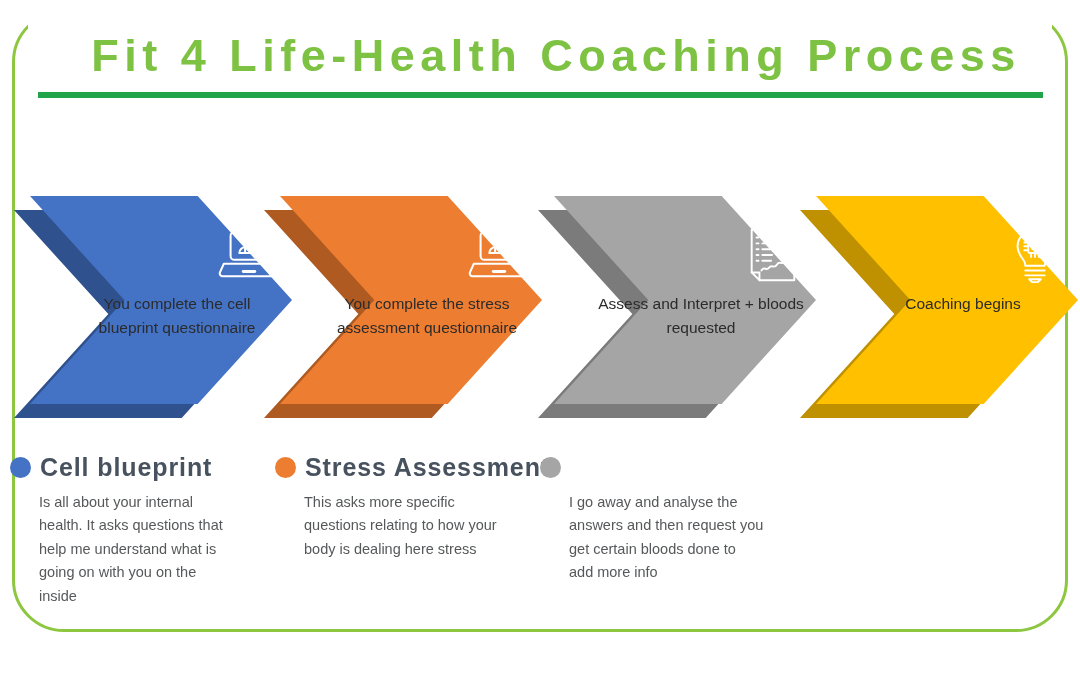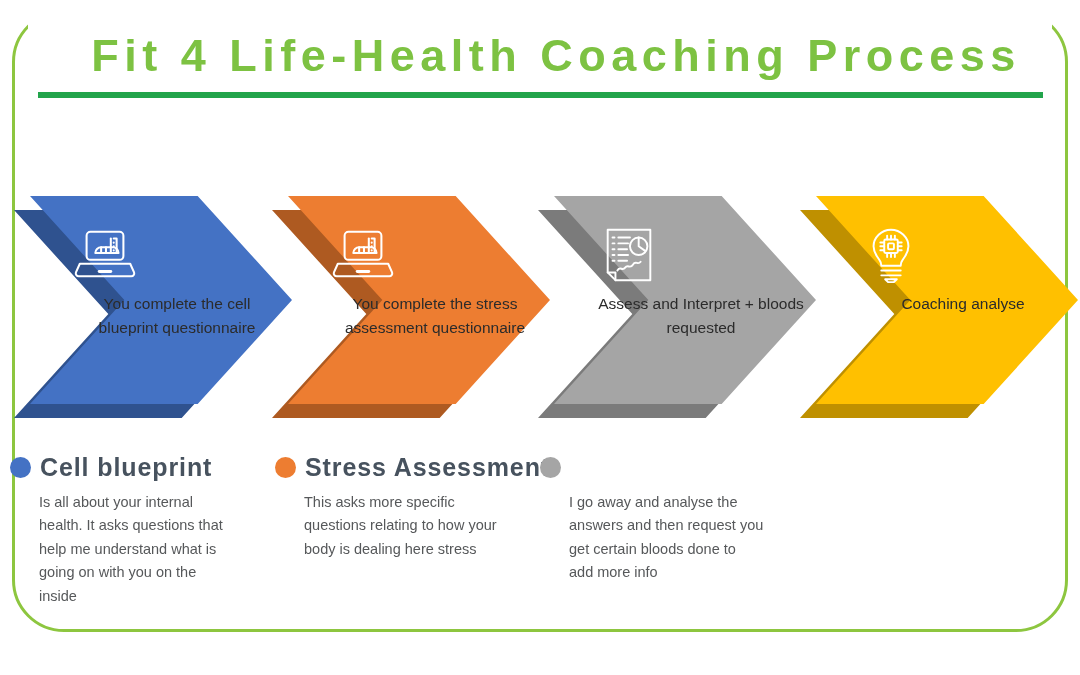--- a/index.html
+++ b/index.html
@@ -80,21 +80,21 @@
   }
   .chev-shadow { transform: translate(0px, 14px); }
   .chev-face   { transform: translate(16px, 0px); }
 
   .chev-content {
     position: absolute;
     left: 16px; top: 0;
     width: 262px; height: 208px;
     display: flex;
     flex-direction: column;
-    align-items: flex-start;
+    align-items: flex-end;
     justify-content: flex-start;
     padding-top: 30px;
     padding-left: 44px;
     padding-right: 12px;
   }
   .chev-icon { width: 62px; height: 58px; margin-bottom: 8px; }
   .chev-icon svg { width: 100%; height: 100%; display: block; }
   .chev-text {
     font-size: 15.5px;
     line-height: 1.58;
@@ -168,21 +168,21 @@
             <path d="M41 12h3v15" stroke-linejoin="round"></path>
             <line x1="41" y1="16" x2="41" y2="16.4"></line>
             <line x1="41" y1="20" x2="41" y2="20.4"></line>
             <line x1="41" y1="24" x2="41" y2="24.4"></line>
           </svg>
         </div>
         <div class="chev-text">You complete the cell blueprint questionnaire</div>
       </div>
     </div>
 
-    <div class="chev" style="left:272px;">
+    <div class="chev" style="left:264px;">
       <div class="chev-shadow" style="background:#AE5A21;"></div>
       <div class="chev-face" style="background:#ED7D31;"></div>
       <div class="chev-content">
         <div class="chev-icon">
           <svg viewBox="0 0 64 58" fill="none" stroke="#ffffff" stroke-width="2.1" stroke-linecap="round" stroke-linejoin="round">
             <rect x="13" y="5" width="38" height="29" rx="4"></rect>
             <path d="M6 38h52l4 9a3 3 0 0 1-3 4H5a3 3 0 0 1-3-4z"></path>
             <line x1="26" y1="46" x2="38" y2="46" stroke-width="3"></line>
             <path d="M22 27a6 6 0 0 1 6-6h12a6 6 0 0 1 6 6z"></path>
             <line x1="28" y1="21" x2="28" y2="27"></line>
@@ -244,21 +244,21 @@
             <line x1="32" y1="27" x2="32" y2="31"></line>
             <line x1="36" y1="27" x2="36" y2="31"></line>
             <line x1="25" y1="16" x2="21" y2="16"></line>
             <line x1="25" y1="20" x2="21" y2="20"></line>
             <line x1="25" y1="24" x2="21" y2="24"></line>
             <line x1="39" y1="16" x2="43" y2="16"></line>
             <line x1="39" y1="20" x2="43" y2="20"></line>
             <line x1="39" y1="24" x2="43" y2="24"></line>
           </svg>
         </div>
-        <div class="chev-text">Coaching analyse</div>
+        <div class="chev-text">Coaching begins</div>
       </div>
     </div>
 
   </div>
 
   <div class="legend">
 
     <div class="legend-col" style="left:10px;">
       <div class="legend-head">
         <span class="dot" style="background:#4472C4;"></span>

